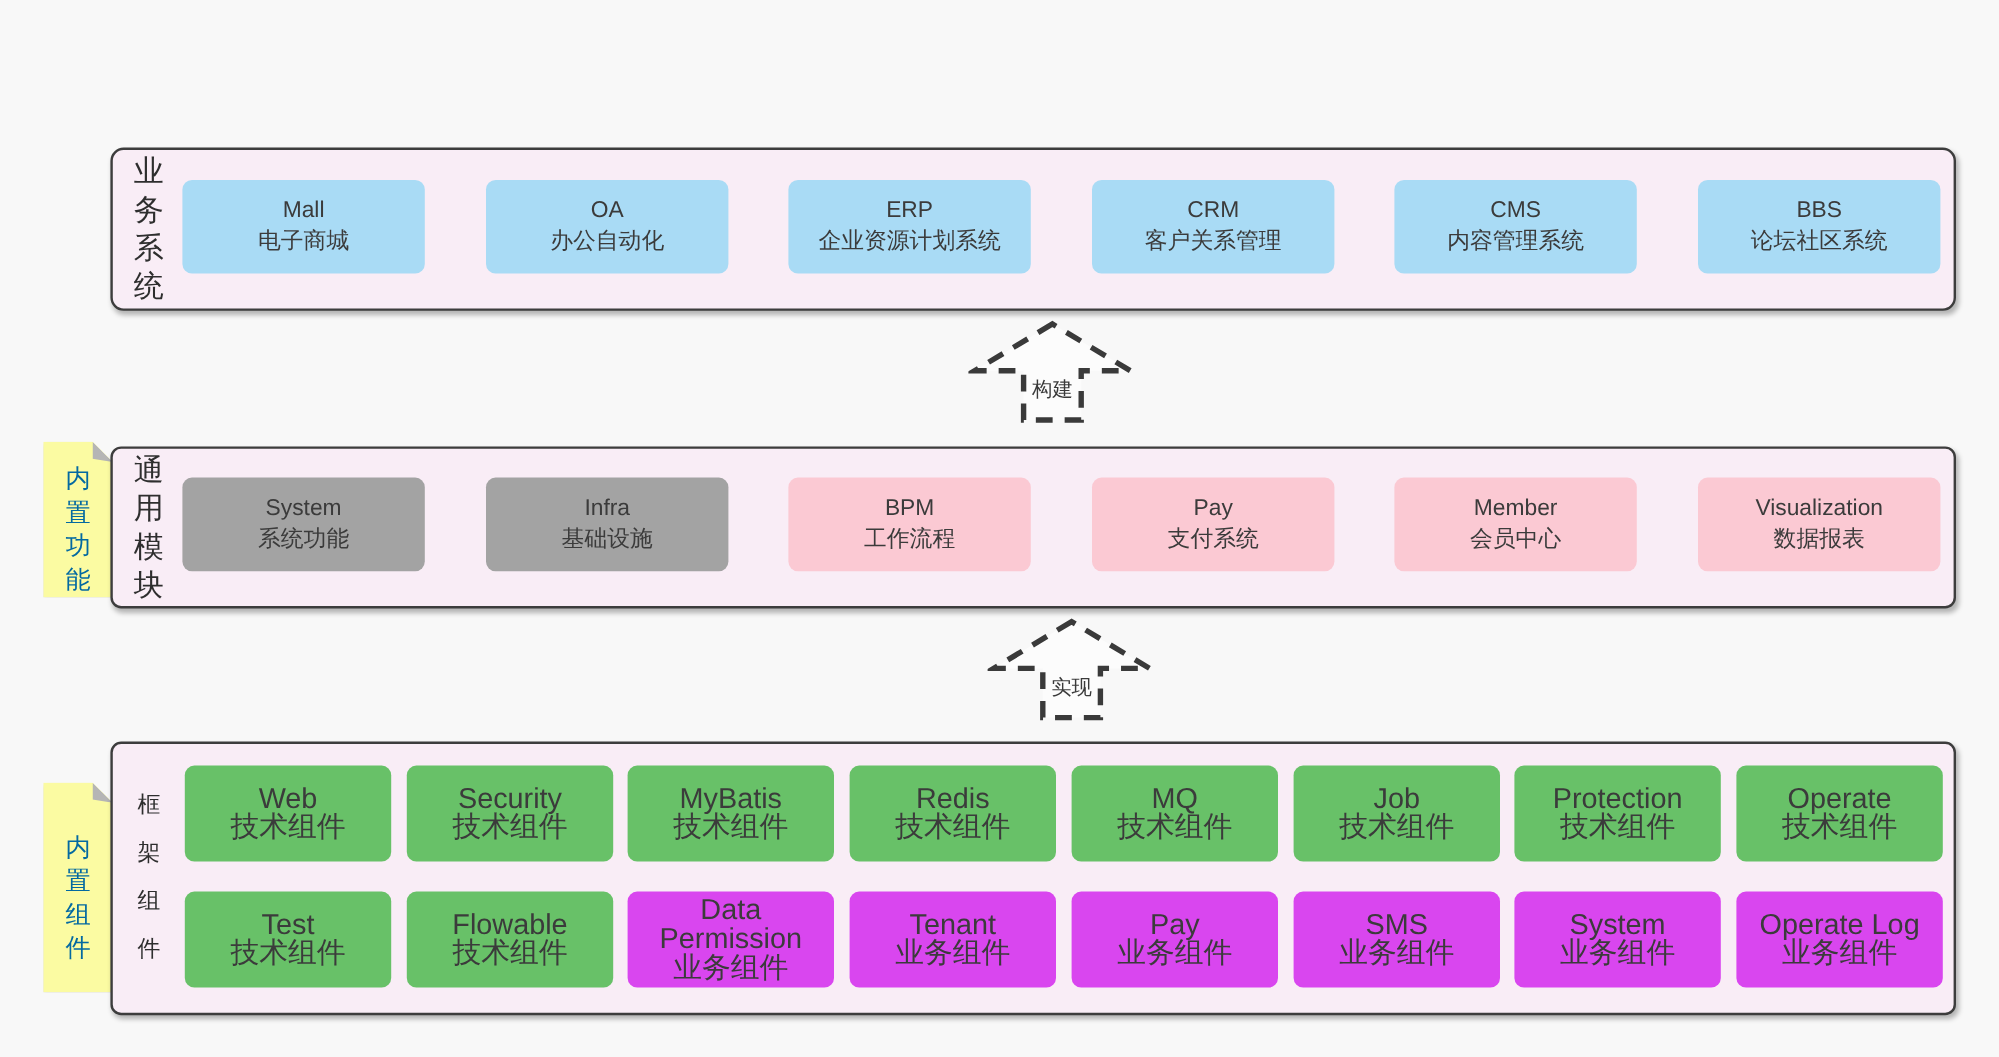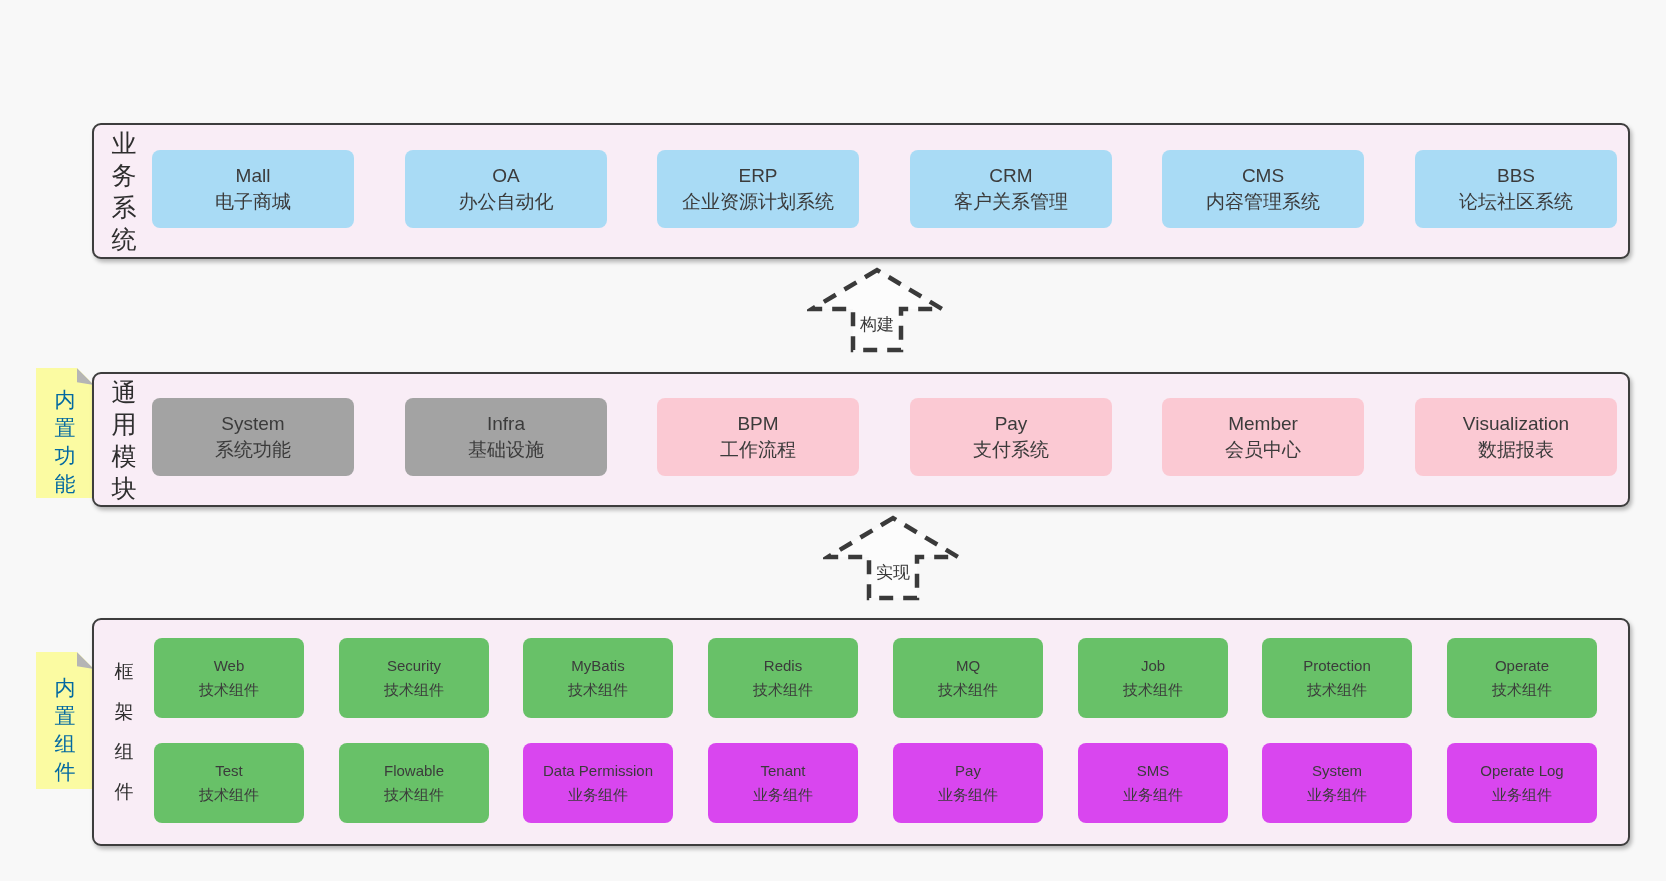--- a/index.html
+++ b/index.html
@@ -7,46 +7,46 @@
     position:relative; width:1666px; height:881px;
     background:#f8f8f8; overflow:hidden;
     font-family:"Liberation Sans","DejaVu Sans",sans-serif;
     color:#3b3b3b;
   }
   .panel {
     position:absolute; left:92px; width:1534px; z-index:1;
     background:#f9edf6; border:2px solid #3d3d3d; border-radius:9px;
     box-shadow:2px 3px 4px rgba(0,0,0,.28);
   }
-  #panel-business   { top:123px; height:132px; }
+  #panel-business   { top:123px; height:132px;border-radius:11px; }
   #panel-modules    { top:372px; height:131px; }
   #panel-components { top:618px; height:224px; }
 
   .vlabel { position:absolute; left:8px; top:0; height:100%; width:44px;
             display:flex; align-items:center; justify-content:center; }
   .vlabel span { display:block; width:28px; font-size:25px; line-height:32px;
                  color:#2e2e2e; text-align:center; word-break:break-all; }
   #panel-components .vlabel span { font-size:19px; line-height:40px; }
 
   .box { position:absolute; border-radius:8px; box-sizing:border-box;
          display:flex; flex-direction:column; align-items:center; justify-content:center;
          text-align:center; }
   .w1 { width:202px; height:78px; font-size:19px; line-height:26px; }
-  .w2 { width:150px; height:80px; font-size:15px; line-height:24px; padding:0 6px; }
+  .w2 { width:172px; height:80px; font-size:24px; line-height:24px; padding:0 6px; }
   .b-blue   { background:#a9dbf5; }
   .b-red    { background:#a3a3a3; }
   .b-pink   { background:#fbc9d3; }
   .b-green  { background:#68c168; }
   .b-lgreen { background:#d946ef; }
 
   .sticky { position:absolute; left:36px; width:58px; z-index:0;
             background:#fbfba2; box-shadow:1px 2px 3px rgba(0,0,0,.22);
             clip-path:polygon(0 0, calc(100% - 17px) 0, 100% 17px, 100% 100%, 0 100%); }
   #sticky-modules    { top:368px; height:130px; }
-  #sticky-components { top:652px; height:137px; }
+  #sticky-components { top:652px; height:175px; }
   .fold { position:absolute; top:0; right:0; width:17px; height:17px;
           background:#b5b5b5; clip-path:polygon(0 0, 100% 100%, 0 84%); }
   .stext { position:absolute; left:0; right:0; top:18px; bottom:0;
            display:flex; align-items:center; justify-content:center; }
   .stext span { display:block; width:24px; font-size:21px; line-height:28px;
                 color:#0369a1; text-align:center; word-break:break-all; }
 
   .arrow { position:absolute; z-index:2; }
   #arrow-build     { left:807px; top:266px; }
   #arrow-implement { left:823px; top:514px; }

